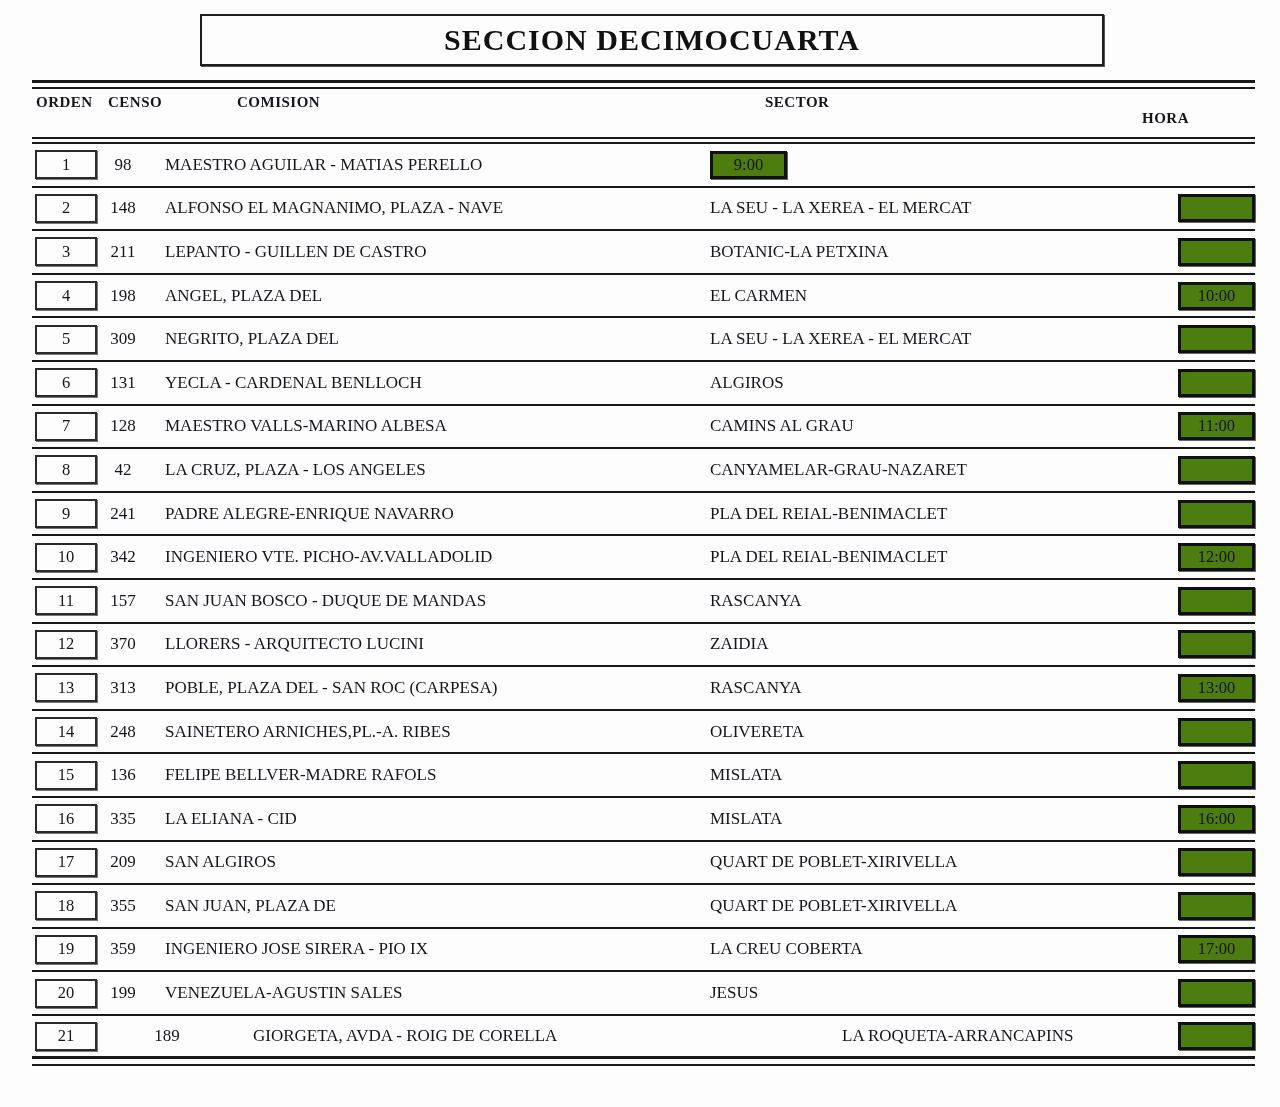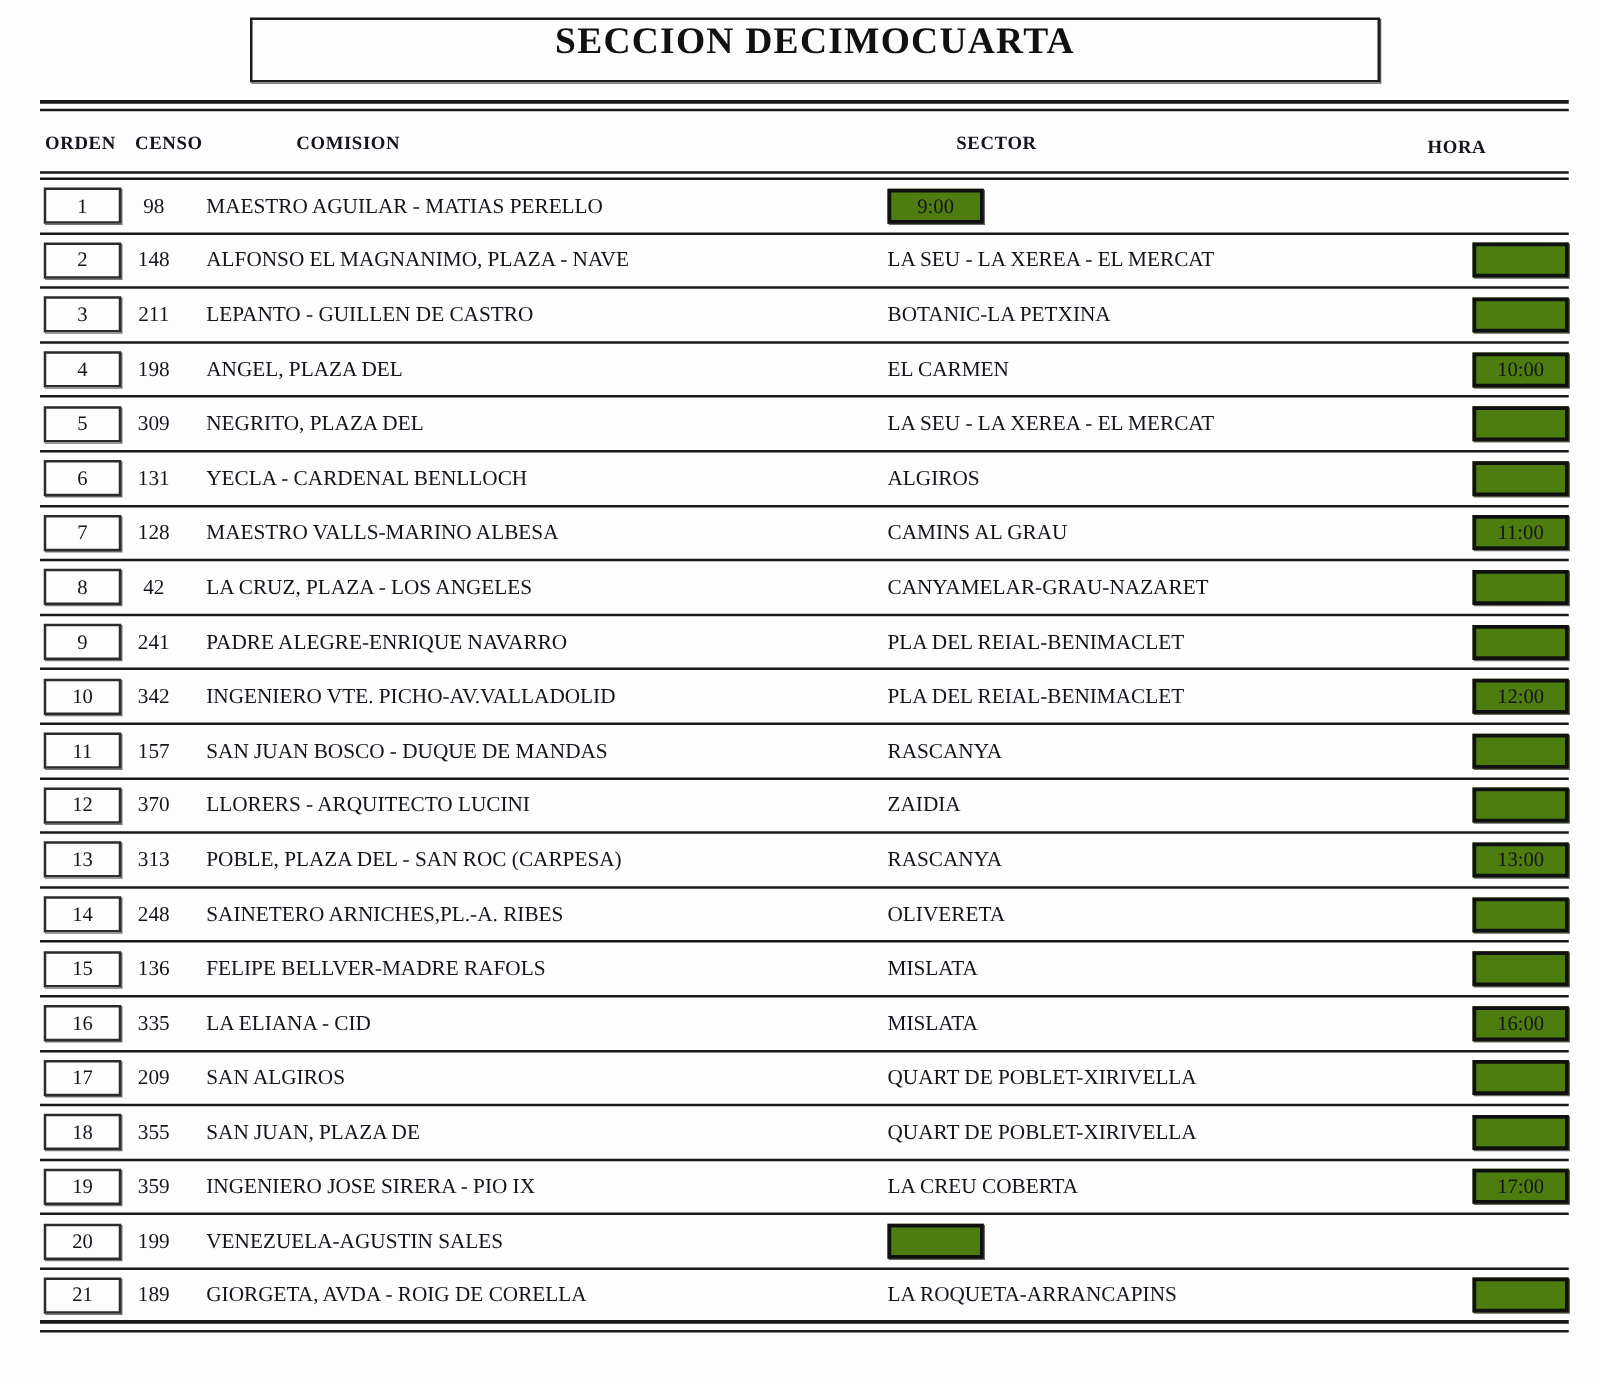--- a/index.html
+++ b/index.html
@@ -10,47 +10,47 @@
     color:#1b1b1b;
     position:relative;
     overflow:hidden;
   }
   .page{position:absolute;inset:0;}
 
   
   .title-box{
     position:absolute;left:200px;top:14px;width:900px;height:48px;
     border:2px solid #1c1c1c;
-    display:flex;align-items:flex-start;justify-content:center;
+    display:flex;align-items:center;justify-content:center;
     box-shadow:1px 1px 0 #555;
   }
   .title-box span{
     font-size:30px;font-weight:bold;letter-spacing:1px;color:#111;
   }
 
   
   .rule{position:absolute;left:32px;width:1223px;background:#1a1a1a;}
   .rule.t3{height:3px;}
   .rule.t2{height:2px;}
   .rule.t1{height:1.5px;}
 
   
   .col-header{
-    position:absolute;top:107px;
+    position:absolute;top:94px;
     font-size:15px;font-weight:bold;color:#15151f;letter-spacing:.5px;
   }
 
   
   .rows{position:absolute;left:32px;top:144px;width:1223px;}
   .row{
     height:43.6px;box-sizing:border-box;
     border-bottom:2px solid #181818;
     display:flex;align-items:center;
   }
-  .row:last-of-type{border-bottom:3px solid #181818;}
+  .row:last-of-type{border-bottom:3px solid #181818;gap:44px;}
   .order-box{
     margin-left:3px;width:62px;height:29px;box-sizing:border-box;
     border:2px solid #2b2b2b;
     display:flex;align-items:center;justify-content:center;
     font-size:16.5px;color:#14141c;
     box-shadow:1px 1px 0 #777;
     flex:none;
   }
   .censo{width:52px;text-align:center;font-size:17px;flex:none;color:#14141c;}
   .comision{margin-left:16px;width:545px;flex:none;font-size:17px;color:#14141c;
@@ -313,20 +313,21 @@
       <span>17:00</span>
     </div>
   </div>
 
   <div class="row">
     <div class="order-box">
       <span>20</span>
     </div>
     <div class="censo">199</div>
     <div class="comision">VENEZUELA-AGUSTIN SALES</div>
+    <div class="sector">JESUS</div>
     <div class="hora-box">
       <span></span>
     </div>
   </div>
 
   <div class="row">
     <div class="order-box">
       <span>21</span>
     </div>
     <div class="censo">189</div>

